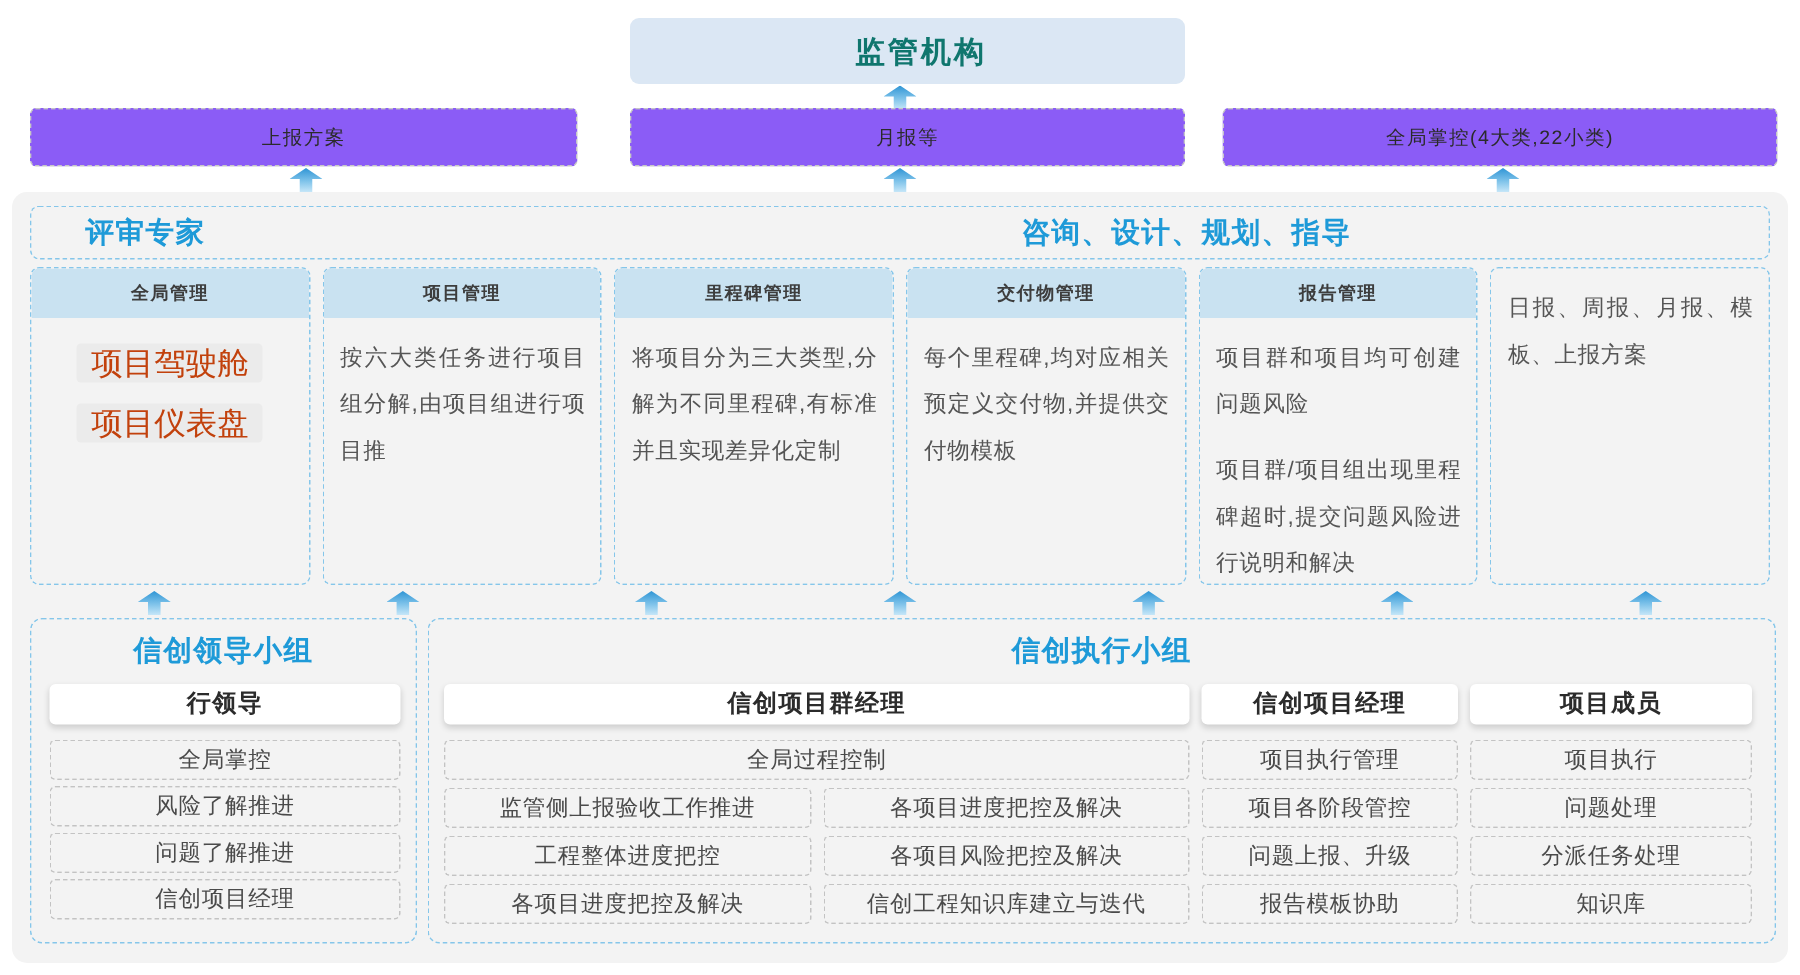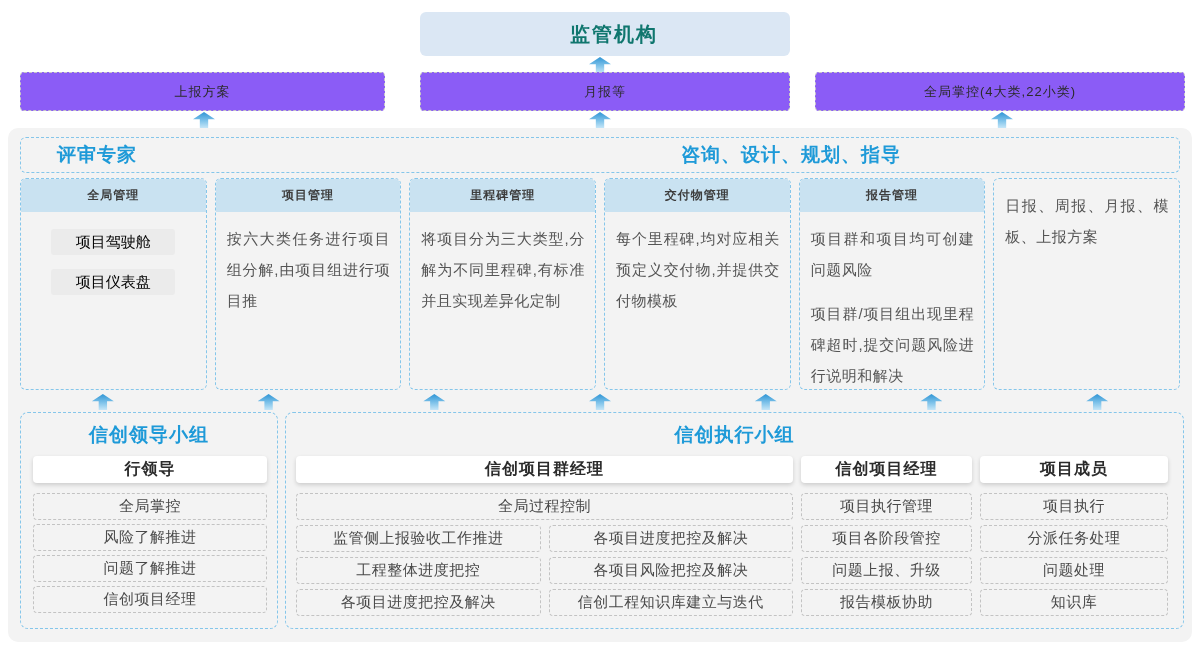--- a/index.html
+++ b/index.html
@@ -73,21 +73,21 @@
   }
   .col-body {
     padding:11px 10px 0 11px;
     font-size:15px; line-height:31px; color:#555;
     text-align:justify; letter-spacing:0.5px;
   }
   .col-body p + p { margin-top:13px; }
   .col-pills { display:flex; flex-direction:column; align-items:center; gap:14px; margin-top:17px; }
   .pill-gray {
     width:124px; height:26px; background:#ebebeb; border-radius:3px;
-    font-size:15px; color:#000000;
+    font-size:21px; color:#c2410c;
   }
 
   
   .arrows-row {
     left:12px; top:266px; width:1160px; height:16px;
     display:flex;
   }
   .arrows-row .cell { flex:1; display:flex; justify-content:center; }
 
   
@@ -249,21 +249,21 @@
           <div class="item-dashed flexc">项目各阶段管控</div>
           <div class="item-dashed flexc">问题上报、升级</div>
           <div class="item-dashed flexc">报告模板协助</div>
         </div>
       </div>
 
       <div class="member-col">
         <div class="pill-white flexc">项目成员</div>
         <div class="v-items">
           <div class="item-dashed flexc">项目执行</div>
+          <div class="item-dashed flexc">问题处理</div>
           <div class="item-dashed flexc">分派任务处理</div>
-          <div class="item-dashed flexc">问题处理</div>
           <div class="item-dashed flexc">知识库</div>
         </div>
       </div>
 
     </div>
   </div>
 </div>
 
 </body></html>

